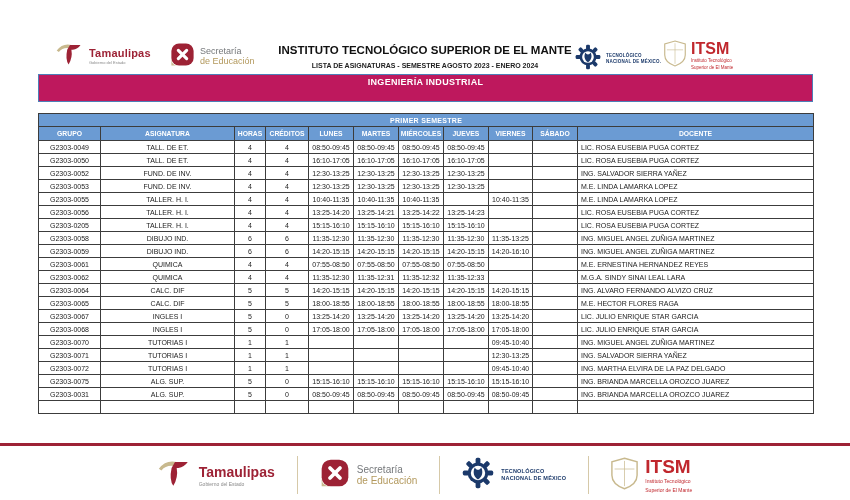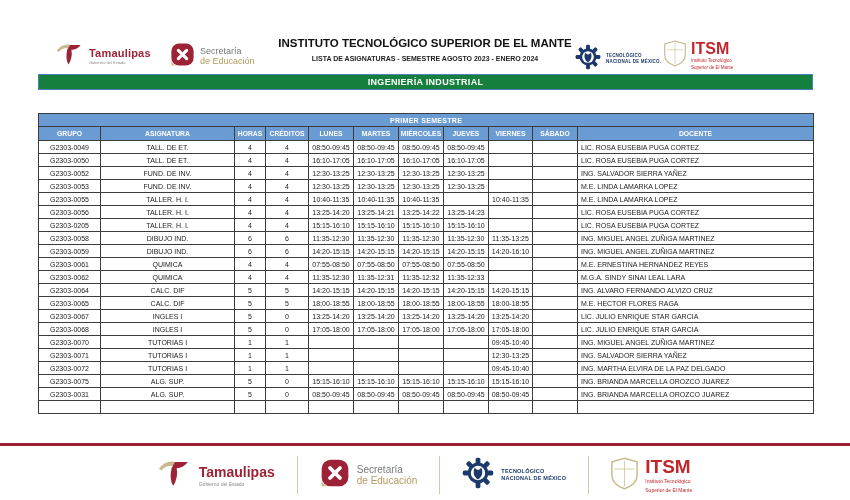--- a/index.html
+++ b/index.html
@@ -8,31 +8,31 @@
 
   
   .hdr-logo{position:absolute;display:flex;align-items:center;gap:5px;}
   .tam-hdr{left:56px;top:40px;}
   .tam-text .tam-name{font-size:11px;font-weight:bold;color:#9D2235;letter-spacing:.2px;}
   .tam-text .tam-tag{font-size:4px;color:#8a8a8a;margin-top:1px;}
   .edu-hdr{left:170px;top:42px;}
   .edu-text div{line-height:1.1;}
   .edu-l1{font-size:9px;color:#75787B;}
   .edu-l2{font-size:9px;color:#B3995D;}
-  .title-wrap{position:absolute;left:240px;width:370px;top:37px;text-align:center;}
+  .title-wrap{position:absolute;left:240px;width:370px;top:44px;text-align:center;}
   .main-title{font-size:11.5px;font-weight:bold;color:#111;}
   .sub-title{font-size:7px;font-weight:bold;color:#222;margin-top:6px;}
   .tecnm-hdr{left:575px;top:44px;}
   .tecnm-text div{font-size:4.5px;font-weight:bold;color:#1B396A;line-height:1.3;letter-spacing:.2px;}
   .itsm-hdr{left:664px;top:40px;}
   .itsm-text .itsm-acr{font-size:16px;font-weight:bold;color:#C0272D;line-height:1;}
   .itsm-text .itsm-tag{font-size:4.5px;color:#C0272D;line-height:1.25;margin-top:1px;}
 
   
-  .program-bar{position:absolute;left:38px;top:74px;width:775px;height:16px;background:#15803d;
+  .program-bar{position:absolute;left:38px;top:74px;width:775px;height:28px;background:#be185d;
     border:1px solid #4d7fb8;box-sizing:border-box;color:#fff;font-size:9px;font-weight:bold;
     text-align:center;line-height:14px;letter-spacing:.3px;}
 
   
   .sched{position:absolute;left:38px;top:113px;width:775px;border-collapse:collapse;
          table-layout:fixed;font-size:7px;}
   .sched th,.sched td{border:1px solid #3c3c3c;overflow:hidden;white-space:nowrap;
          padding:0 1px;text-align:center;}
   .sched .sem-row th{background:#6B9BD3;color:#fff;height:12px;font-size:7px;font-weight:bold;letter-spacing:.3px;}
   .sched .col-row th{background:#6B9BD3;color:#fff;height:13px;font-size:6.8px;font-weight:bold;}

